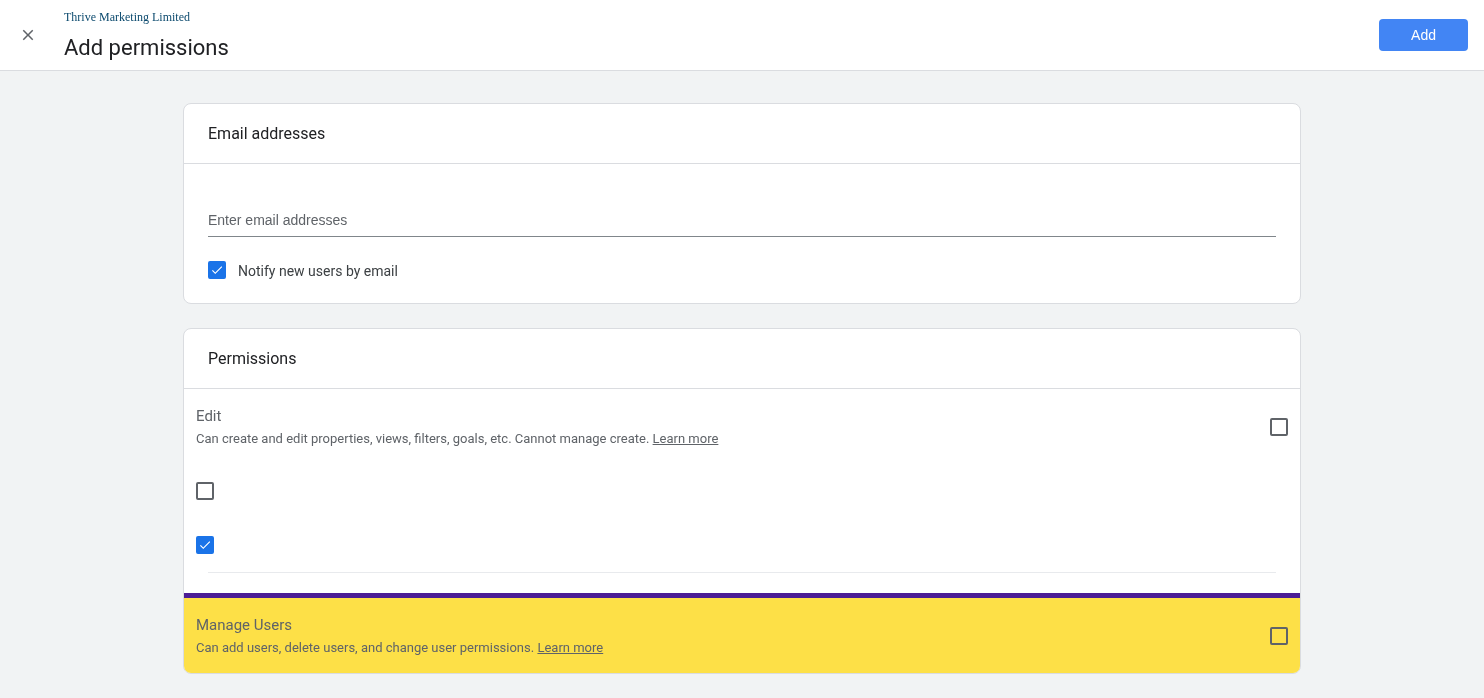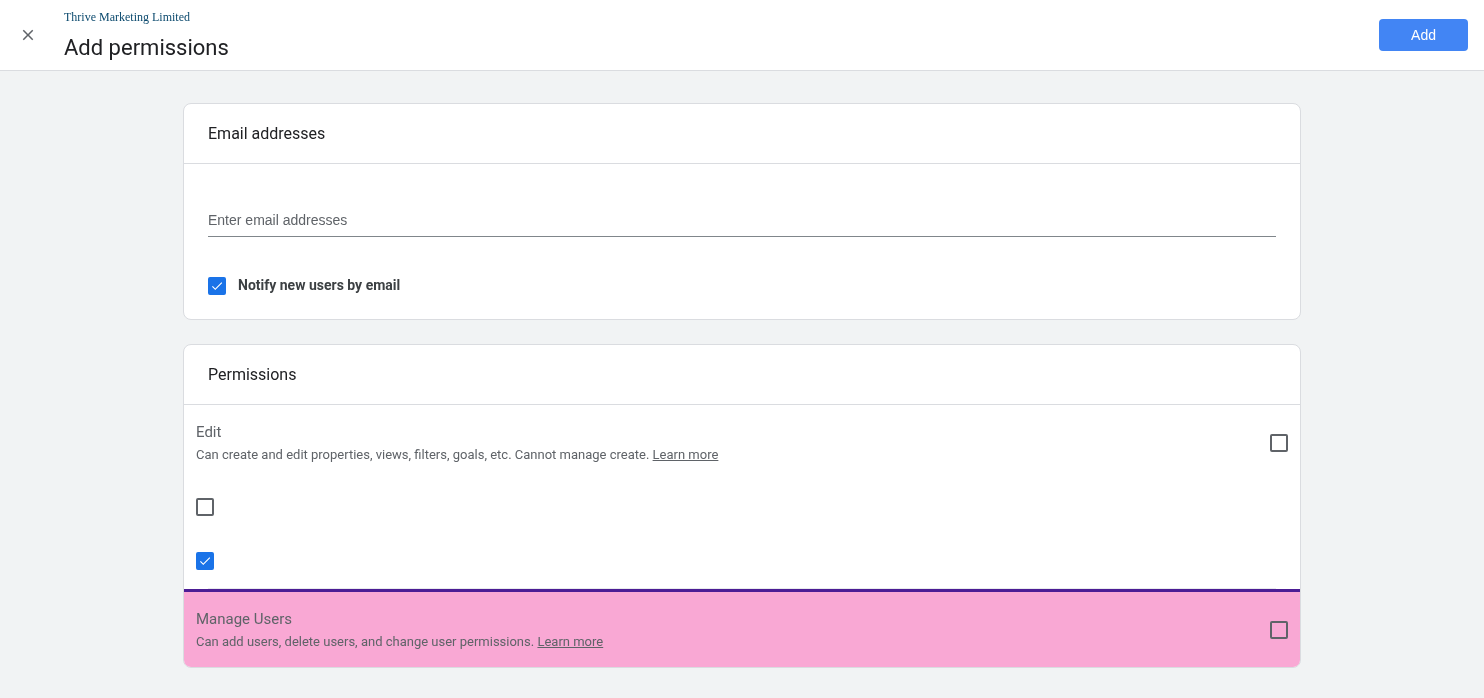--- a/index.html
+++ b/index.html
@@ -87,23 +87,22 @@
   padding: 8px 0;
   outline: none;
   color: #1d4ed8;
   margin-top: 16px;
 }
 .email-input::placeholder {
   color: #5f6368;
 }
 .checkbox-row {
   display: flex;
-  align-items: flex-start;
-  margin-top: 40px;
-  font-weight: bold;
+  align-items: flex-end;
+  margin-top: 24px;
 }
 .checkbox {
   width: 18px;
   height: 18px;
   border: 2px solid #5f6368;
   border-radius: 2px;
   margin-right: 12px;
   cursor: pointer;
   display: flex;
   align-items: center;
@@ -122,22 +121,23 @@
 .checkbox-label {
   font-size: 14px;
   color: #3c4043;
 }
 .perm-row {
   display: flex;
   align-items: center;
   padding: 18px 12px;
 }
 .perm-row.sep {
-  border-top: 3px solid #4c1d95;
-  background: #f9a8d4;
+  border-top: 5px solid #4c1d95;
+  background: #fde047;
+  margin-top: 20px;
 }
 .perm-info {
   flex: 1;
 }
 .perm-title {
   font-size: 15px;
   color: #5f6368;
   margin-bottom: 6px;
 }
 .perm-title.active {

